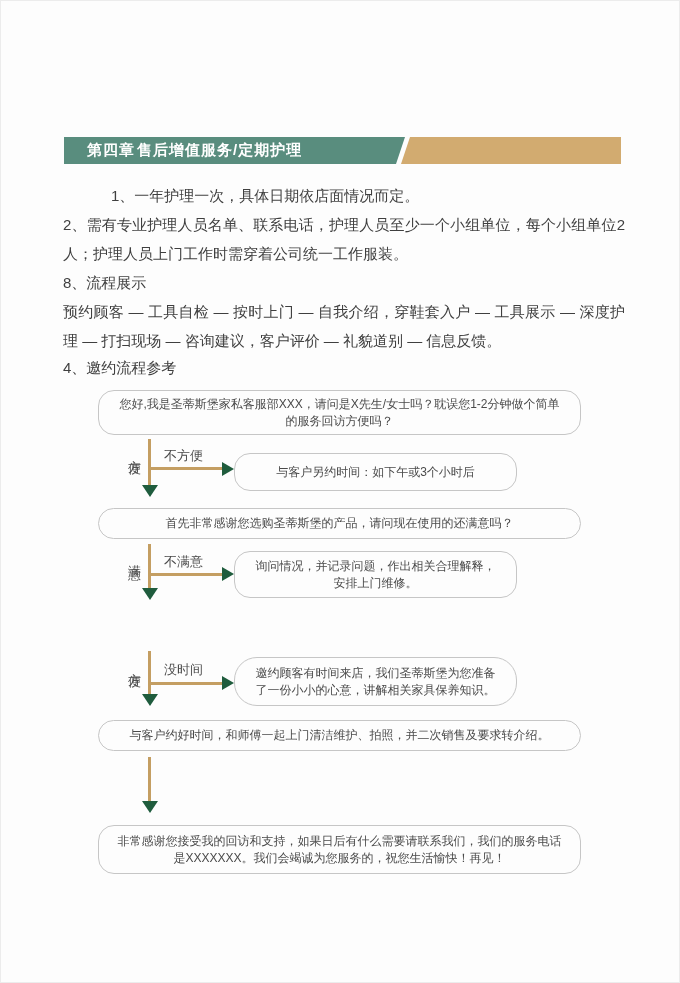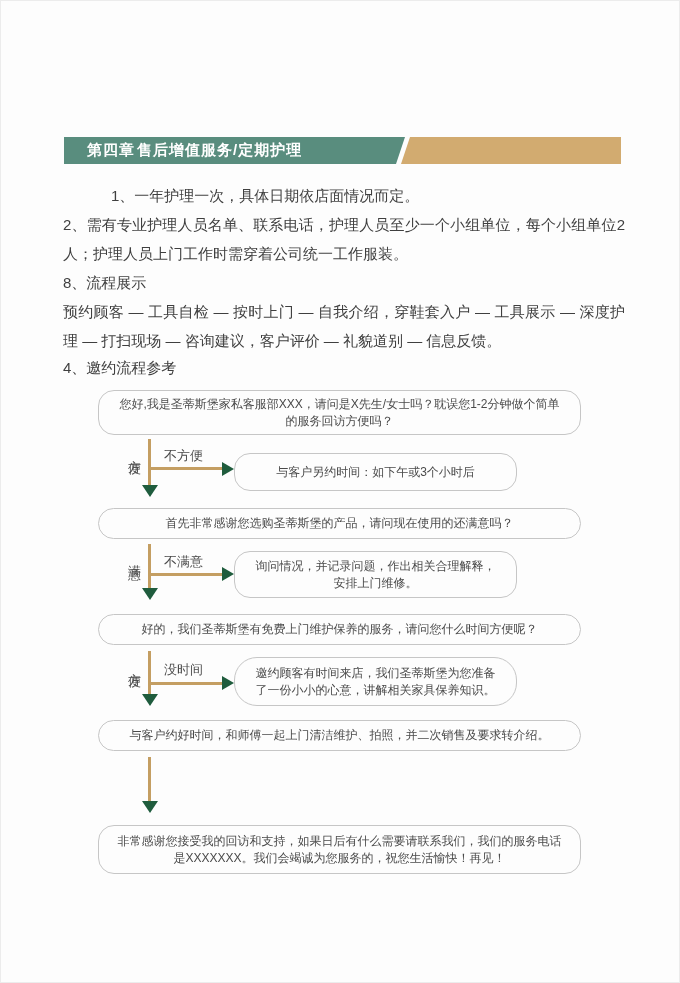--- a/index.html
+++ b/index.html
@@ -109,23 +109,20 @@
   <div class="vline" style="left:147px;top:543px;height:45px;"></div>
   <div class="head-down" style="left:141px;top:587px;"></div>
   <div class="v-label" style="left:124px;top:553px;">满意</div>
   <div class="hline" style="left:149px;top:572px;width:72px;"></div>
   <div class="head-right" style="left:221px;top:566px;"></div>
   <div class="h-label" style="left:163px;top:552px;">不满意</div>
   <div class="flow-box branch-box" style="top:550px;height:47px;">
     <span>询问情况，并记录问题，作出相关合理解释，安排上门维修。</span>
   </div>
 
-  <div class="flow-box main-box" style="top:613px;height:31px;">
-    <span>好的，我们圣蒂斯堡有免费上门维护保养的服务，请问您什么时间方便呢？</span>
-  </div>
 
   <div class="vline" style="left:147px;top:650px;height:44px;"></div>
   <div class="head-down" style="left:141px;top:693px;"></div>
   <div class="v-label" style="left:124px;top:661px;">方便</div>
   <div class="hline" style="left:149px;top:681px;width:72px;"></div>
   <div class="head-right" style="left:221px;top:675px;"></div>
   <div class="h-label" style="left:163px;top:660px;">没时间</div>
   <div class="flow-box branch-box" style="top:656px;height:49px;border-radius:23px;">
     <span>邀约顾客有时间来店，我们圣蒂斯堡为您准备了一份小小的心意，讲解相关家具保养知识。</span>
   </div>

